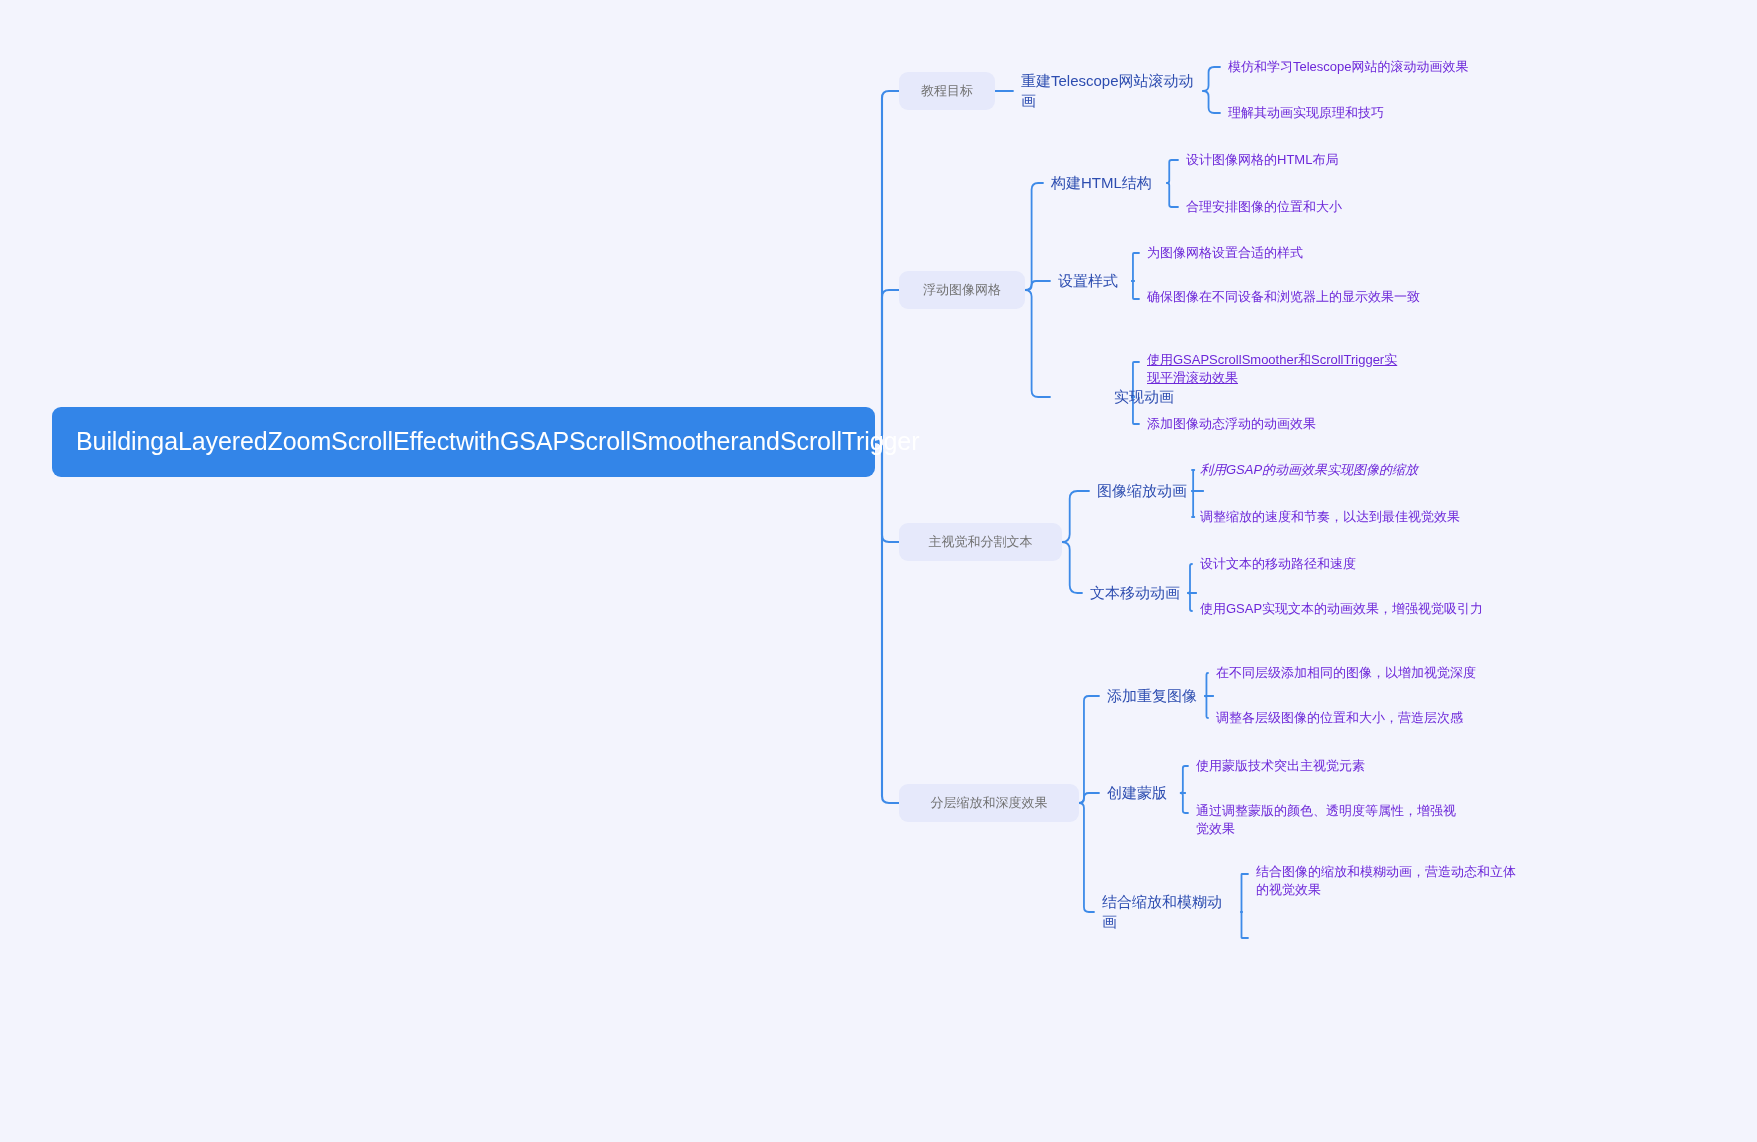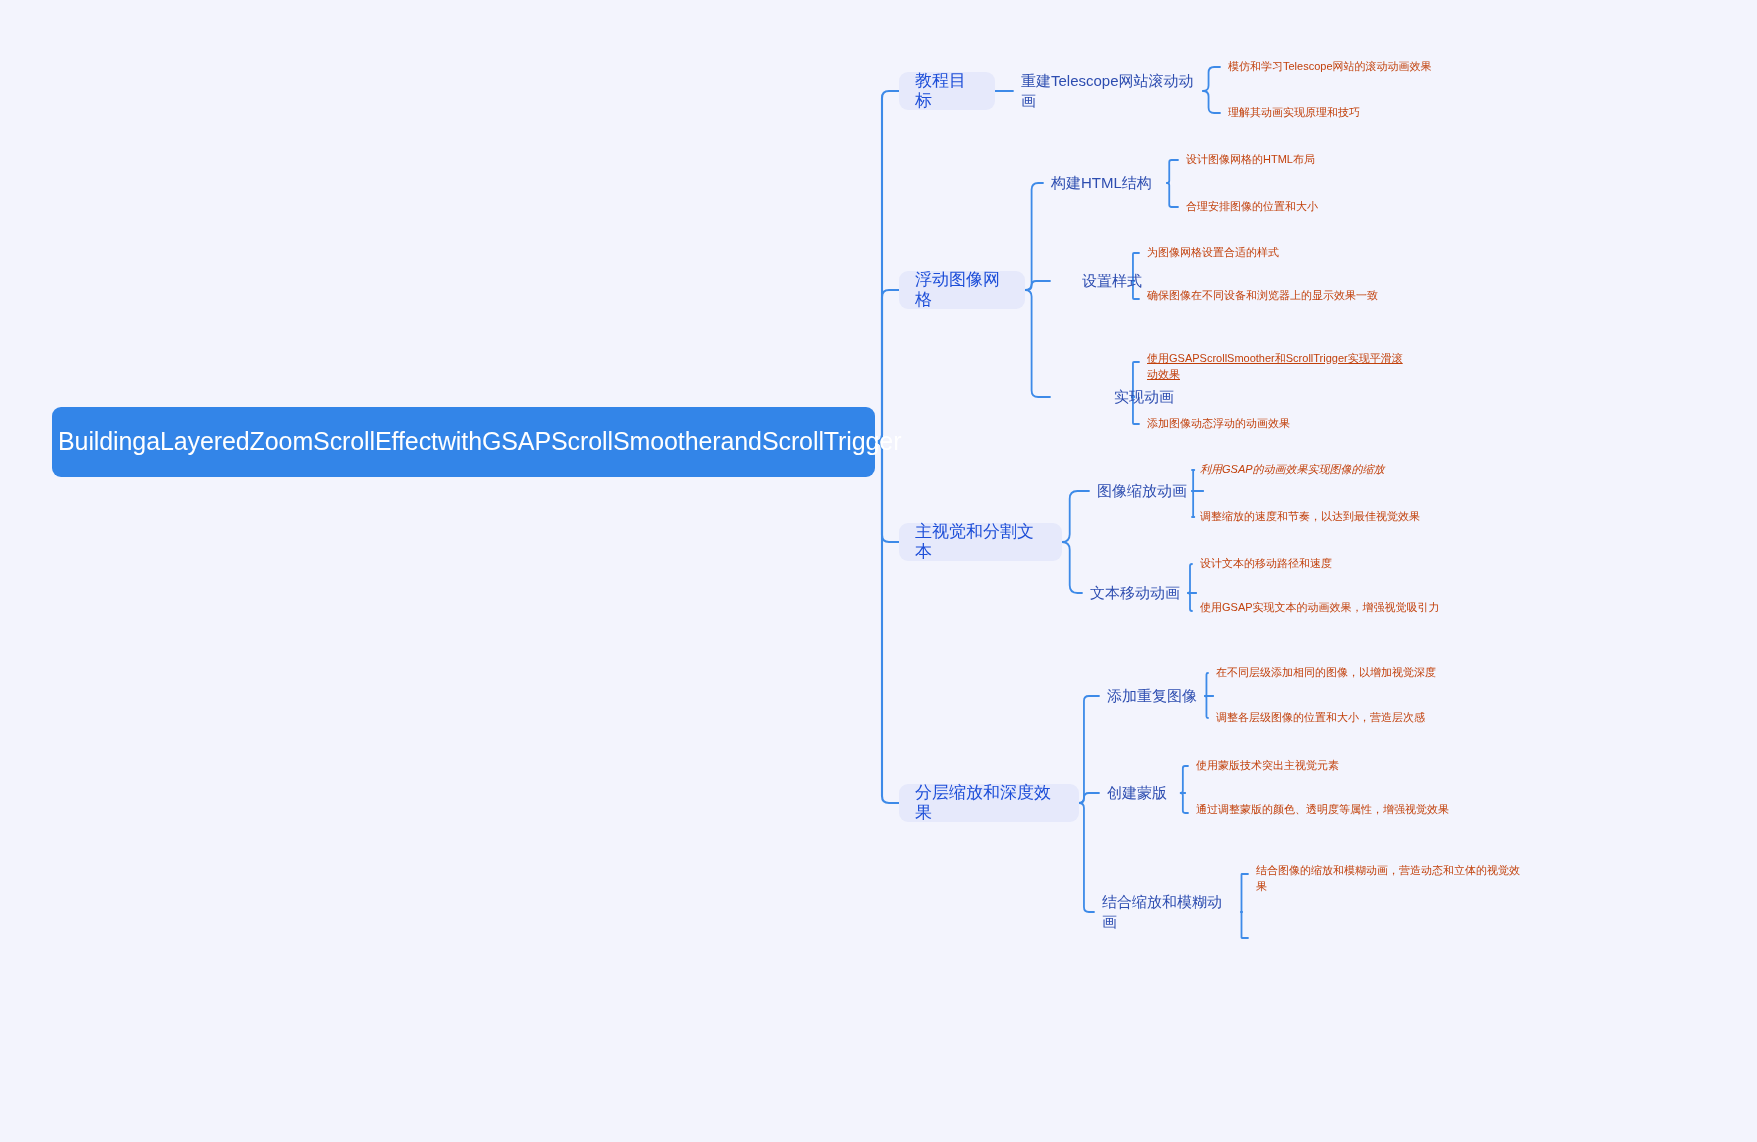--- a/index.html
+++ b/index.html
@@ -42,51 +42,51 @@
   
   .root-node {
     background: #3385e8;
     color: #ffffff;
     border-radius: 9px;
     font-size: 25px;
     line-height: 1.25;
     letter-spacing: -0.1px;
     display: flex;
     align-items: center;
-    padding: 0 6px;
+    padding: 0 24px;
     font-weight: 400;
   }
 
   
   .topic-node {
     background: #e6e9fb;
-    color: #1d4ed8;
+    color: #737373;
     border-radius: 9px;
-    font-size: 17px;
+    font-size: 13px;
     line-height: 1.2;
     display: flex;
     align-items: center;
     justify-content: center;
     padding: 0 16px;
     font-weight: 400;
   }
 
   
   .sub-node {
     color: #2d4db0;
     font-size: 15px;
     line-height: 1.35;
     display: flex;
     align-items: center;
   }
 
   
   .leaf-node {
-    color: #c2410c;
-    font-size: 11px;
+    color: #6d28d9;
+    font-size: 13px;
     line-height: 1.42;
     display: flex;
     align-items: center;
   }
 
   .leaf-node span,
   .sub-node span,
   .topic-node span,
   .root-node span {
     display: block;
@@ -160,21 +160,21 @@
   </div>
 
   <div class="node leaf-node" style="left:1186px; top:149px; width:320px; height:22px;">
     <span>设计图像网格的HTML布局</span>
   </div>
 
   <div class="node leaf-node" style="left:1186px; top:196px; width:320px; height:22px;">
     <span>合理安排图像的位置和大小</span>
   </div>
 
-  <div class="node sub-node" style="left:1058px; top:268px; width:70px; height:26px;margin-left:24px;">
+  <div class="node sub-node" style="left:1058px; top:268px; width:70px; height:26px;">
     <span>设置样式</span>
   </div>
 
   <div class="node leaf-node" style="left:1147px; top:242px; width:320px; height:22px;">
     <span>为图像网格设置合适的样式</span>
   </div>
 
   <div class="node leaf-node" style="left:1147px; top:288px; width:347px; height:44px; align-items:flex-start;">
     <span>确保图像在不同设备和浏览器上的显示效果一致</span>
   </div>

